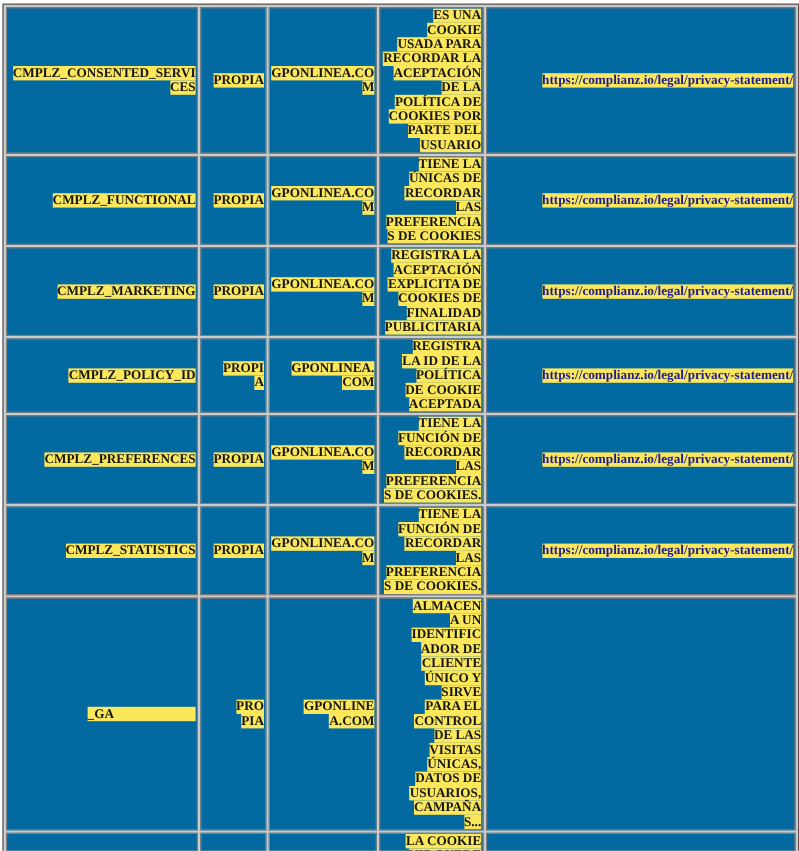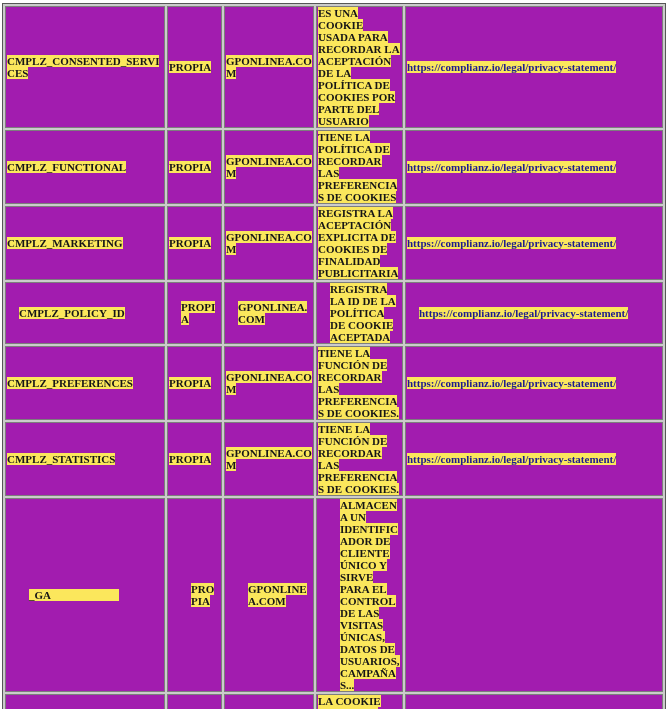--- a/index.html
+++ b/index.html
@@ -17,23 +17,23 @@
   }
   table.cookie-table {
     border-collapse: separate;
     border-spacing: 2px;
     background: var(--gap, #cbcbcb);
     border: 1px solid var(--tborder, #565656);
     table-layout: fixed;
     width: 660px;
   }
   td {
-    background: #a21caf;
+    background: #0369a1;
     border: 1px solid var(--cborder, #7d7d7d);
-    text-align: left;
+    text-align: right;
     vertical-align: middle;
     font-size: 11px;
     line-height: 12px;
     font-weight: bold;
     color: var(--text, #161616);
     padding: 0 1px;
     overflow: hidden;
     word-wrap: break-word;
   }
   .hl { background: var(--hl, #fbe75c); }
@@ -74,21 +74,21 @@
         <td><span class="hl">CMPLZ_CONSENTED_SERVICES</span></td>
         <td><span class="hl">PROPIA</span></td>
         <td><span class="hl">GPONLINEA.COM</span></td>
         <td><span class="hl">ES UNA COOKIE USADA PARA RECORDAR LA ACEPTACIÓN DE LA POLÍTICA DE COOKIES POR PARTE DEL USUARIO</span></td>
         <td><a class="hl link">https://complianz.io/legal/privacy-statement/</a></td>
       </tr>
       <tr class="r2">
         <td><span class="hl">CMPLZ_FUNCTIONAL</span></td>
         <td><span class="hl">PROPIA</span></td>
         <td><span class="hl">GPONLINEA.COM</span></td>
-        <td><span class="hl">TIENE LA POLÍTICA DE RECORDAR LAS PREFERENCIAS DE COOKIES</span></td>
+        <td><span class="hl">TIENE LA ÚNICAS DE RECORDAR LAS PREFERENCIAS DE COOKIES</span></td>
         <td><a class="hl link">https://complianz.io/legal/privacy-statement/</a></td>
       </tr>
       <tr class="r3">
         <td><span class="hl">CMPLZ_MARKETING</span></td>
         <td><span class="hl">PROPIA</span></td>
         <td><span class="hl">GPONLINEA.COM</span></td>
         <td><span class="hl">REGISTRA LA ACEPTACIÓN EXPLICITA DE COOKIES DE FINALIDAD PUBLICITARIA</span></td>
         <td><a class="hl link">https://complianz.io/legal/privacy-statement/</a></td>
       </tr>
       <tr class="r4">

